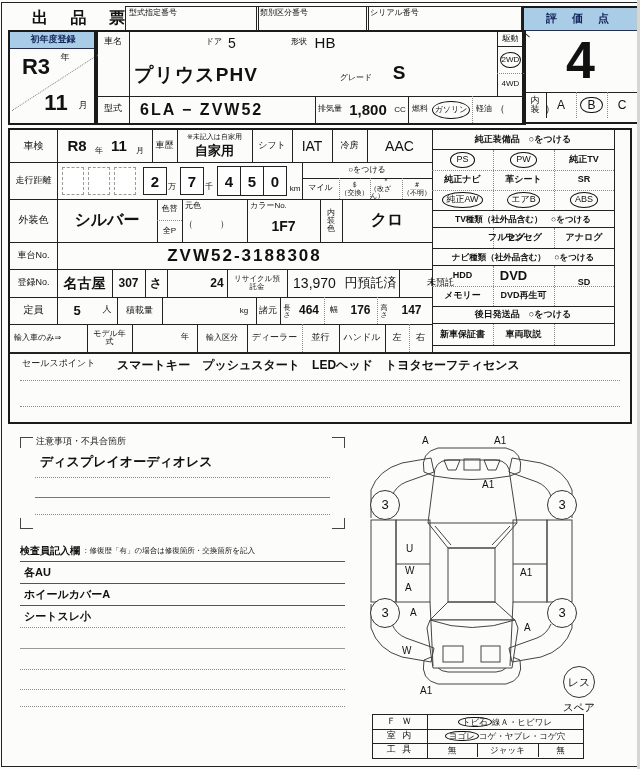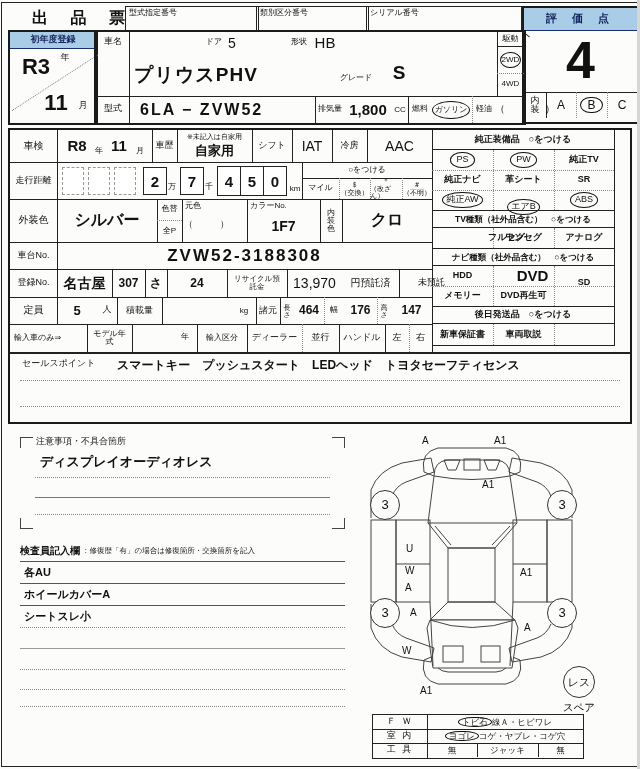--- a/index.html
+++ b/index.html
@@ -191,28 +191,28 @@
     <div class="c" style="left:47px;top:112px;width:375px;height:27px;font-size:17px;font-weight:bold;letter-spacing:2px;">ZVW52-3188308</div>
 
     <div class="vl" style="left:47px;top:139px;height:28px;"></div>
     <div class="c" style="left:0;top:139px;width:47px;height:28px;font-size:9px;">登録No.</div>
     <div class="c" style="left:47px;top:139px;width:55px;height:28px;font-size:14px;font-weight:bold;">名古屋</div>
     <div class="vl" style="left:102px;top:139px;height:28px;"></div>
     <div class="c" style="left:102px;top:139px;width:33px;height:28px;font-size:12px;font-weight:bold;text-align:center;">307</div>
     <div class="vl" style="left:135px;top:139px;height:28px;"></div>
     <div class="c" style="left:135px;top:139px;width:22px;height:28px;font-size:12px;font-weight:bold;">さ</div>
     <div class="vl" style="left:157px;top:139px;height:28px;"></div>
-    <div class="c" style="left:157px;top:139px;width:60px;height:28px;font-size:12px;font-weight:bold;">24</div>
+    <div class="c" style="left:157px;top:139px;width:60px;height:28px;font-size:12px;font-weight:bold;padding-left:20px;">24</div>
     <div class="vl" style="left:217px;top:139px;height:28px;"></div>
     <div class="c" style="left:217px;top:139px;width:60px;height:28px;font-size:7.5px;text-align:center;padding:0 4px;box-sizing:border-box;">リサイクル預託金</div>
     <div class="vl" style="left:277px;top:139px;height:28px;"></div>
     <div class="c" style="left:277px;top:139px;width:55px;height:28px;font-size:14px;">13,970</div>
-    <div class="c" style="left:332px;top:139px;width:57px;height:28px;font-size:10px;">円預託済</div>
+    <div class="c" style="left:332px;top:139px;width:57px;height:28px;font-size:13px;">円預託済</div>
     <div class="vl" style="left:389px;top:139px;height:28px;"></div>
-    <div class="c" style="left:389px;top:139px;width:33px;height:28px;font-size:9px;padding-left:16px;">未預託</div>
+    <div class="c" style="left:398px;top:139px;width:33px;height:28px;font-size:9px;padding-left:16px;">未預託</div>
 
     <div class="vl" style="left:47px;top:167px;height:27px;"></div>
     <div class="c" style="left:0;top:167px;width:47px;height:27px;font-size:10px;">定員</div>
     <div class="c" style="left:47px;top:167px;width:40px;height:27px;font-size:13px;font-weight:bold;">5</div>
     <div class="c" style="left:87px;top:172px;width:20px;height:16px;font-size:9px;">人</div>
     <div class="vl" style="left:107px;top:167px;height:27px;"></div>
     <div class="c" style="left:107px;top:167px;width:45px;height:27px;font-size:9px;">積載量</div>
     <div class="vl" style="left:152px;top:167px;height:27px;"></div>
     <div class="c" style="left:224px;top:173px;width:20px;height:16px;font-size:8px;">kg</div>
     <div class="vl" style="left:246px;top:167px;height:27px;"></div>
@@ -255,39 +255,39 @@
         </div>
       <div class="c" style="left:122px;top:20px;width:60px;height:20px;font-size:9px;font-weight:bold;">純正TV</div>
       <div class="hld" style="left:0;top:40px;width:182px;"></div>
       <div class="c" style="left:0;top:40px;width:61px;height:20px;font-size:9px;font-weight:bold;">純正ナビ</div>
       <div class="c" style="left:61px;top:40px;width:61px;height:20px;font-size:9px;font-weight:bold;">革シート</div>
       <div class="c" style="left:122px;top:40px;width:60px;height:20px;font-size:9px;font-weight:bold;">SR</div>
       <div class="hld" style="left:0;top:60px;width:182px;"></div>
       <div class="c" style="left:0;top:60px;width:61px;height:20px;">
           <span class="oval" style="font-size:9px;padding:2px 3px;">純正AW</span>
         </div>
-      <div class="c" style="left:61px;top:60px;width:61px;height:20px;margin-top:7px;">
+      <div class="c" style="left:61px;top:60px;width:61px;height:20px;">
           <span class="oval" style="font-size:9px;padding:2px 3px;">エアB</span>
         </div>
       <div class="c" style="left:122px;top:60px;width:60px;height:20px;">
           <span class="oval" style="font-size:9px;padding:2px 4px;">ABS</span>
         </div>
       <div class="vld" style="left:61px;top:20px;height:60px;"></div>
       <div class="vld" style="left:122px;top:20px;height:60px;"></div>
 
       <div class="c" style="left:0;top:80px;width:182px;height:18px;font-size:8.5px;font-weight:bold;border-top:1px solid #222;border-bottom:1px solid #222;box-sizing:border-box;">TV種類（社外品含む）　○をつける</div>
       <div class="c" style="left:0;top:98px;width:61px;height:20px;font-size:9px;font-weight:bold;padding-left:44px;">フルセグ</div>
       <div class="c" style="left:61px;top:98px;width:61px;height:20px;font-size:9px;font-weight:bold;">ワンセグ</div>
       <div class="c" style="left:122px;top:98px;width:60px;height:20px;font-size:9px;font-weight:bold;">アナログ</div>
       <div class="vld" style="left:61px;top:98px;height:20px;"></div>
       <div class="vld" style="left:122px;top:98px;height:20px;"></div>
 
       <div class="c" style="left:0;top:118px;width:182px;height:18px;font-size:8.5px;font-weight:bold;border-top:1px solid #222;border-bottom:1px solid #222;box-sizing:border-box;">ナビ種類（社外品含む）　○をつける</div>
       <div class="c" style="left:0;top:136px;width:61px;height:20px;font-size:9px;font-weight:bold;">HDD</div>
-      <div class="c" style="left:70px;top:136px;width:61px;height:20px;font-size:15px;font-weight:bold;">DVD</div>
+      <div class="c" style="left:51px;top:136px;width:61px;height:20px;font-size:13px;font-weight:bold;">DVD</div>
       <div class="c" style="left:122px;top:136px;width:60px;height:20px;font-size:9px;font-weight:bold;margin-top:7px;">SD</div>
       <div class="hld" style="left:0;top:156px;width:182px;"></div>
       <div class="c" style="left:0;top:156px;width:61px;height:20px;font-size:9px;font-weight:bold;">メモリー</div>
       <div class="c" style="left:61px;top:156px;width:61px;height:20px;font-size:9px;font-weight:bold;">DVD再生可</div>
       <div class="vld" style="left:61px;top:136px;height:40px;"></div>
       <div class="vld" style="left:122px;top:136px;height:40px;"></div>
 
       <div class="c" style="left:0;top:176px;width:182px;height:18px;font-size:9px;font-weight:bold;border-top:1px solid #222;border-bottom:1px solid #222;box-sizing:border-box;">後日発送品　○をつける</div>
       <div class="c" style="left:0;top:194px;width:61px;height:21px;font-size:9px;font-weight:bold;">新車保証書</div>
       <div class="c" style="left:61px;top:194px;width:61px;height:21px;font-size:9px;font-weight:bold;">車両取説</div>

